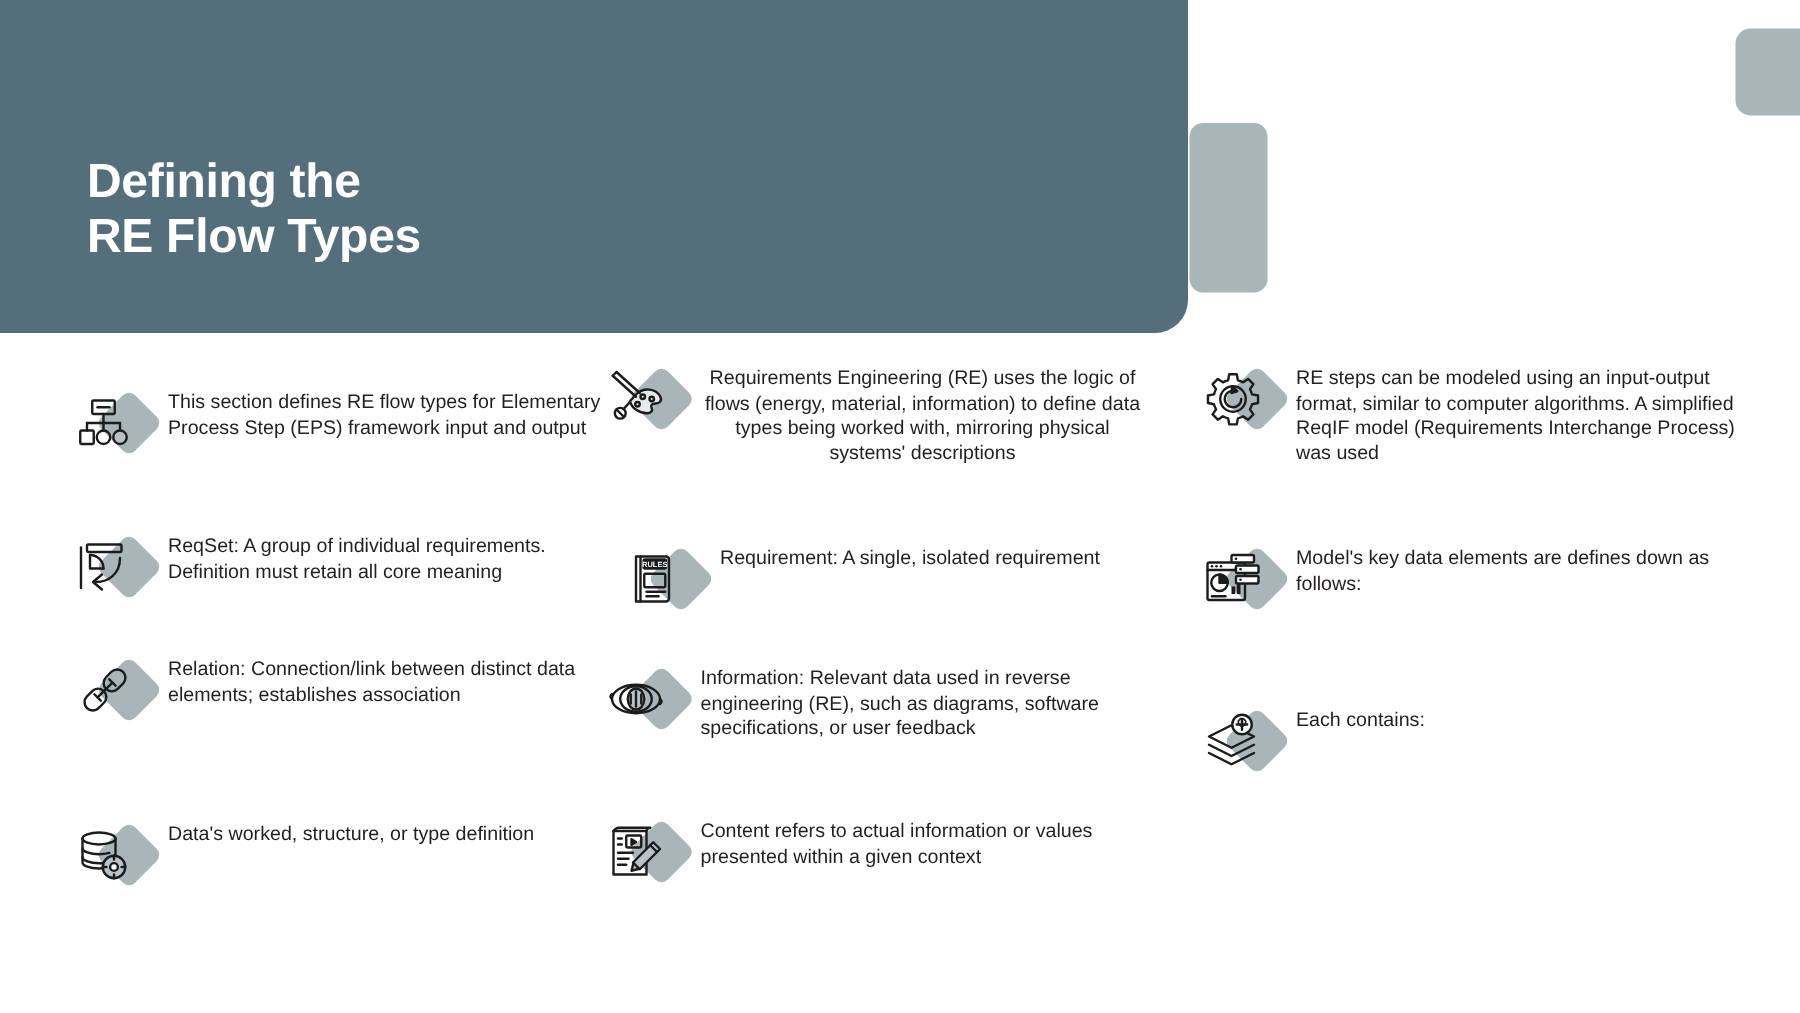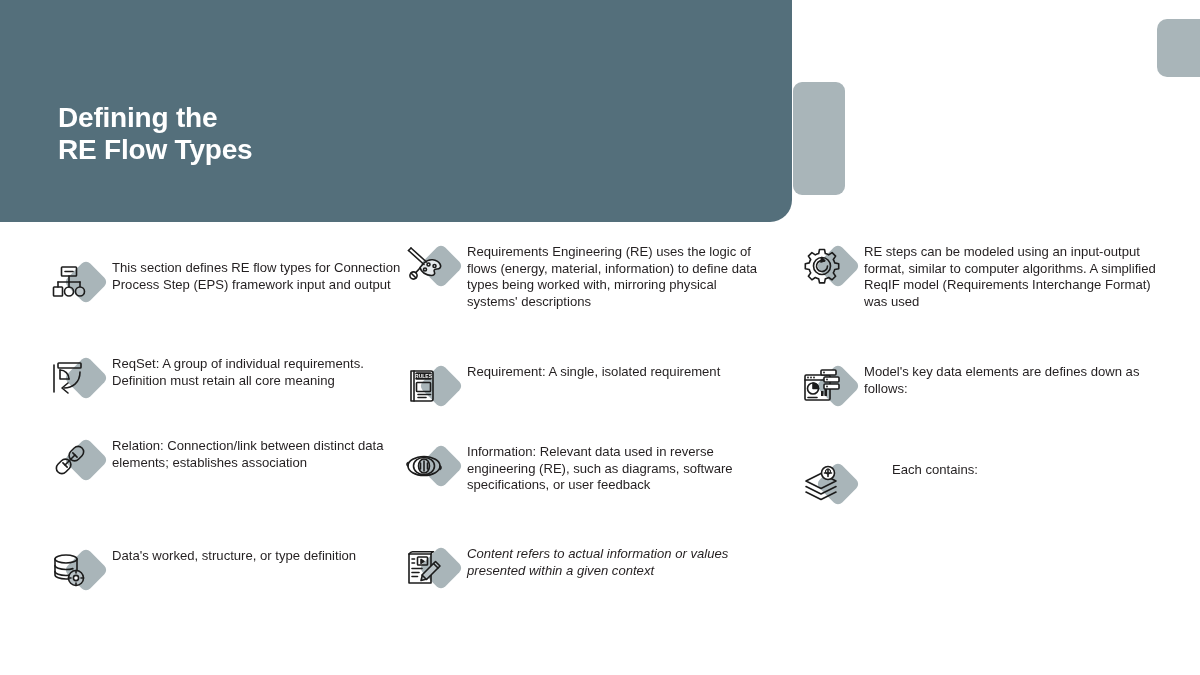--- a/index.html
+++ b/index.html
@@ -48,21 +48,21 @@
     height: 232px;
     background: #546f7b;
     border-bottom-right-radius: 22px;
     z-index: 2;
   }
   #page-title {
     position: absolute;
     left: 68px;
     top: 112px;
     color: #ffffff;
-    font-size: 28px;
+    font-size: 32px;
     font-weight: bold;
     line-height: 1.15;
     letter-spacing: -0.2px;
     white-space: pre-line;
     margin: 0;
   }
 
   
   #content {
     position: absolute;
@@ -156,21 +156,21 @@
               <line x1="8" y1="20" x2="30" y2="20"></line>
               <line x1="8" y1="20" x2="8" y2="25"></line>
               <line x1="19" y1="20" x2="19" y2="25"></line>
               <line x1="30" y1="20" x2="30" y2="25"></line>
               <rect x="3.5" y="25" width="9" height="9" rx="0.8"></rect>
               <circle cx="19" cy="29.5" r="4.5"></circle>
               <circle cx="30" cy="29.5" r="4.5" fill="#b9c2c6"></circle>
             </svg>
           </span>
         </span>
-        <span class="bullet-text">This section defines RE flow types for Connection Process Step (EPS) framework input and output</span>
+        <span class="bullet-text">This section defines RE flow types for Elementary Process Step (EPS) framework input and output</span>
       </div>
 
       <div class="bullet-item" style="left:48px; top:122px;justify-content:space-between;">
         <span class="icon-block">
           <span class="icon-diamond"></span>
           <span class="icon-art">
             <svg viewBox="0 0 40 40" fill="none" stroke="#1c1c1c" stroke-width="1.6" stroke-linecap="round" stroke-linejoin="round">
               <line x1="4" y1="7" x2="4" y2="34"></line>
               <rect x="8" y="5" width="23" height="5" rx="0.8"></rect>
               <path d="M10 12 v9 h9"></path>
@@ -220,21 +220,21 @@
             </svg>
           </span>
         </span>
         <span class="bullet-text">Data's worked, structure, or type definition</span>
       </div>
 
     </div>
 
     <div class="column">
 
-      <div class="bullet-item" style="left:3px; top:10px;">
+      <div class="bullet-item" style="left:3px; top:10px;text-align:center;">
         <span class="icon-block">
           <span class="icon-diamond"></span>
           <span class="icon-art">
             <svg viewBox="0 0 40 40" fill="none" stroke="#1c1c1c" stroke-width="1.6" stroke-linecap="round" stroke-linejoin="round">
               <path d="M19 17 c5-5 13-4 16 1 c2 3.6-1 5-3 5 c-2.4 0-3.6 1.2-2.6 3
                        c1 1.9-.6 3.5-3 3.5 c-5.2 0-10.4-3.4-11.4-8 z" fill="#e6eaec"></path>
               <circle cx="23.5" cy="18.5" r="1.5"></circle>
               <circle cx="29.5" cy="20" r="1.5"></circle>
               <circle cx="20" cy="23.5" r="1.5"></circle>
               <path d="M3.5 4.5 L 19 18.5"></path>
@@ -242,21 +242,21 @@
               <path d="M3.5 4.5 L 6 2"></path>
               <path d="M15 22 l-4.2 4.6"></path>
               <circle cx="8.5" cy="29.5" r="3.6"></circle>
               <path d="M6 27 l5 5"></path>
             </svg>
           </span>
         </span>
         <span class="bullet-text">Requirements Engineering (RE) uses the logic of flows (energy, material, information) to define data types being worked with, mirroring physical systems' descriptions</span>
       </div>
 
-      <div class="bullet-item" style="left:3px; top:130px;">
+      <div class="bullet-item" style="left:16px; top:130px;">
         <span class="icon-block">
           <span class="icon-diamond"></span>
           <span class="icon-art">
             <svg viewBox="0 0 40 40" fill="none" stroke="#1c1c1c" stroke-width="1.6" stroke-linecap="round" stroke-linejoin="round">
               <path d="M6 5 h20 a2 2 0 0 1 2 2 v26 a2 2 0 0 1 -2 2 h-20 z"></path>
               <line x1="9" y1="5" x2="9" y2="35"></line>
               <rect x="11" y="7" width="15" height="6" rx="0.8" fill="#1c1c1c"></rect>
               <text x="18.5" y="12" font-family="'Liberation Sans',sans-serif" font-size="5" fill="#ffffff" stroke="none" text-anchor="middle" font-weight="bold">RULES</text>
               <rect x="11.5" y="16.5" width="14" height="9" rx="0.8"></rect>
               <line x1="13" y1="28.5" x2="25.5" y2="28.5"></line>
@@ -279,21 +279,21 @@
               <line x1="15.5" y1="17" x2="15.5" y2="23"></line>
               <line x1="22.5" y1="17" x2="22.5" y2="23"></line>
               <path d="M3 20 c-1.4-1.1-1.4-2.3 0-3.4"></path>
               <path d="M35 20 c1.4 1.1 1.4 2.3 0 3.4"></path>
             </svg>
           </span>
         </span>
         <span class="bullet-text">Information: Relevant data used in reverse engineering (RE), such as diagrams, software specifications, or user feedback</span>
       </div>
 
-      <div class="bullet-item" style="left:3px; top:312px;font-style:italic;">
+      <div class="bullet-item" style="left:3px; top:312px;">
         <span class="icon-block">
           <span class="icon-diamond"></span>
           <span class="icon-art">
             <svg viewBox="0 0 40 40" fill="none" stroke="#1c1c1c" stroke-width="1.6" stroke-linecap="round" stroke-linejoin="round">
               <path d="M4 6 h22 v29 h-22 z"></path>
               <path d="M4 6 c0 0 1.6-2.2 3.5-2.2 h21 c-1.9 0-2.5 2.2-2.5 2.2"></path>
               <rect x="12.5" y="9" width="10" height="8" rx="0.8"></rect>
               <path d="M16 11.5 l3 1.9 l-3 1.9 z" fill="#1c1c1c"></path>
               <line x1="7" y1="11" x2="9.5" y2="11"></line>
               <line x1="7" y1="15" x2="9.5" y2="15"></line>
@@ -323,21 +323,21 @@
                        l-3.5 3.5 l-3.4-2.3 a13 13 0 0 1 -3.4 1.4 l-.8 4 h-5 l-.8-4
                        a13 13 0 0 1 -3.4-1.4 l-3.4 2.3 l-3.5-3.5 l2.3-3.4
                        a13 13 0 0 1 -1.4-3.4 l-4-.8 v-5 l4-.8 a13 13 0 0 1 1.4-3.4
                        l-2.3-3.4 l3.5-3.5 l3.4 2.3 a13 13 0 0 1 3.4-1.4 z"></path>
               <circle cx="20" cy="20" r="8.5"></circle>
               <path d="M25.5 20 a5.5 5.5 0 1 1 -3.2-5"></path>
               <path d="M19.5 11.5 l3.3 3.3 l-3.8 1.2 z" fill="#1c1c1c"></path>
             </svg>
           </span>
         </span>
-        <span class="bullet-text">RE steps can be modeled using an input-output format, similar to computer algorithms. A simplified ReqIF model (Requirements Interchange Format) was used</span>
+        <span class="bullet-text">RE steps can be modeled using an input-output format, similar to computer algorithms. A simplified ReqIF model (Requirements Interchange Process) was used</span>
       </div>
 
       <div class="bullet-item" style="left:0px; top:130px;">
         <span class="icon-block">
           <span class="icon-diamond"></span>
           <span class="icon-art">
             <svg viewBox="0 0 40 40" fill="none" stroke="#1c1c1c" stroke-width="1.6" stroke-linecap="round" stroke-linejoin="round">
               <rect x="3" y="9" width="25" height="25" rx="1.2"></rect>
               <line x1="3" y1="14" x2="28" y2="14"></line>
               <circle cx="6" cy="11.5" r="0.9" fill="#1c1c1c" stroke="none"></circle>
@@ -353,21 +353,21 @@
               <rect x="22" y="11" width="15" height="5" rx="1" fill="#ffffff"></rect>
               <circle cx="25" cy="13.5" r="0.9" fill="#1c1c1c" stroke="none"></circle>
               <rect x="22" y="18" width="15" height="5" rx="1" fill="#ffffff"></rect>
               <circle cx="25" cy="20.5" r="0.9" fill="#1c1c1c" stroke="none"></circle>
             </svg>
           </span>
         </span>
         <span class="bullet-text">Model's key data elements are defines down as follows:</span>
       </div>
 
-      <div class="bullet-item" style="left:0px; top:228px;gap:28px;">
+      <div class="bullet-item" style="left:0px; top:238px;">
         <span class="icon-block">
           <span class="icon-diamond"></span>
           <span class="icon-art">
             <svg viewBox="0 0 40 40" fill="none" stroke="#1c1c1c" stroke-width="1.6" stroke-linecap="round" stroke-linejoin="round">
               <path d="M19 9.5 L 34 17 L 19 24.5 L 4 17 z"></path>
               <path d="M4 22.5 L 19 30 L 34 22.5"></path>
               <path d="M4 28 L 19 35.5 L 34 28"></path>
               <circle cx="26" cy="9" r="6.5" fill="#ffffff"></circle>
               <path d="M26 5.5 v7 M22.5 9 h7"></path>
               <path d="M23.6 6.6 l1.5-1.5 h1.8 l1.5 1.5 v1.8 l-1.5 1.5

